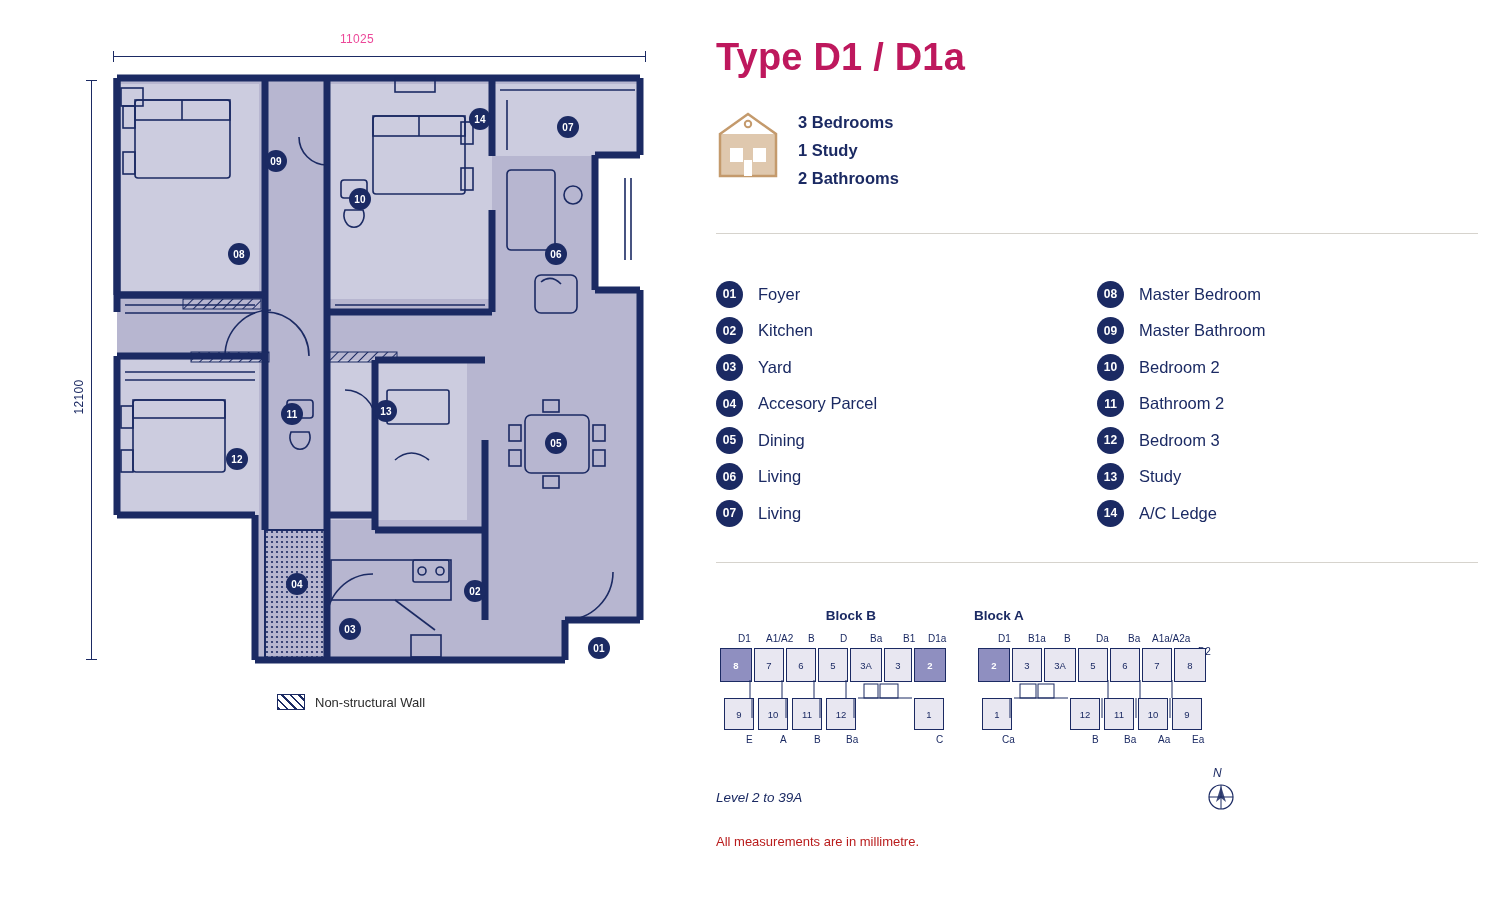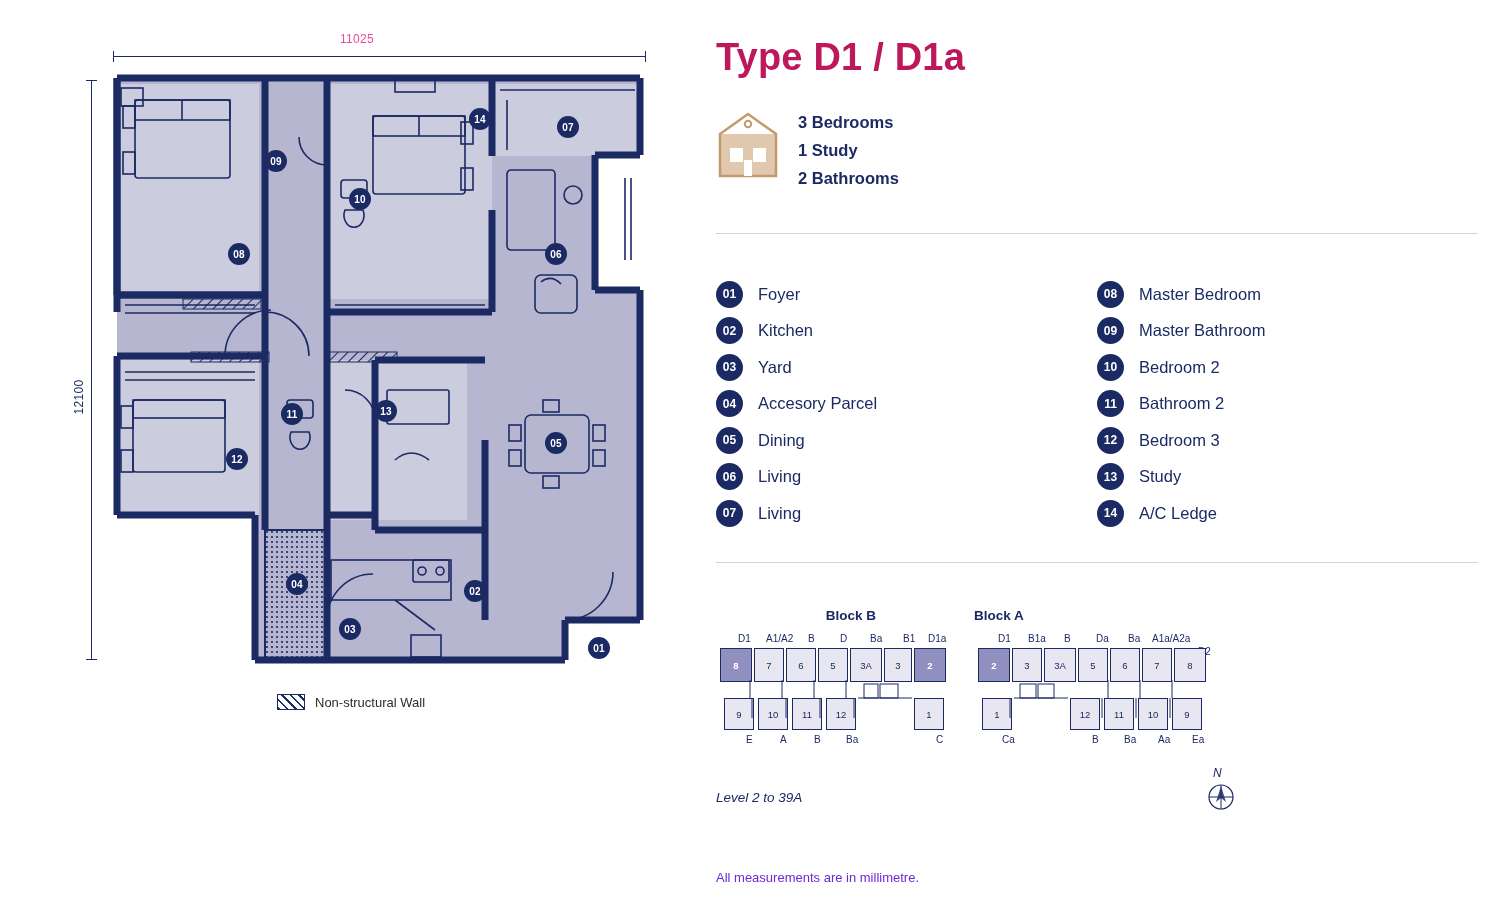--- a/index.html
+++ b/index.html
@@ -207,22 +207,21 @@
   .level-note {
     position: absolute;
     left: 16px; top: 880px;
     font-size: 13.5px;
     color: #1b2a63;
   }
   .meas-note {
     position: absolute;
     left: 16px; top: 932px;
     font-size: 13px;
-    color: #6d28d9;
-    margin-top: 36px;
+    color: #b91c1c;
   }
   .compass { position: absolute; left: 1185px; top: 780px; }
 </style>
 </head>
 <body>
 
 <div class="page">
 
   <div class="plan-pane">
 

